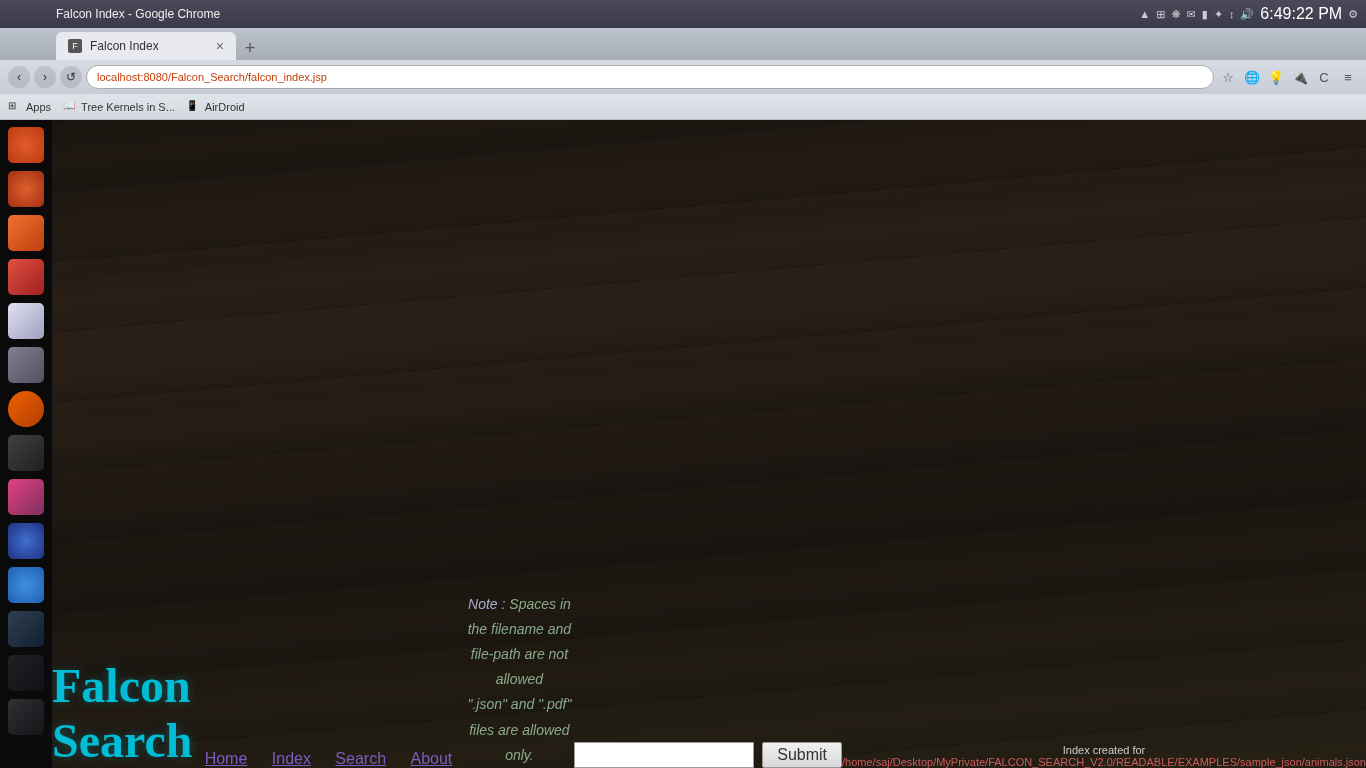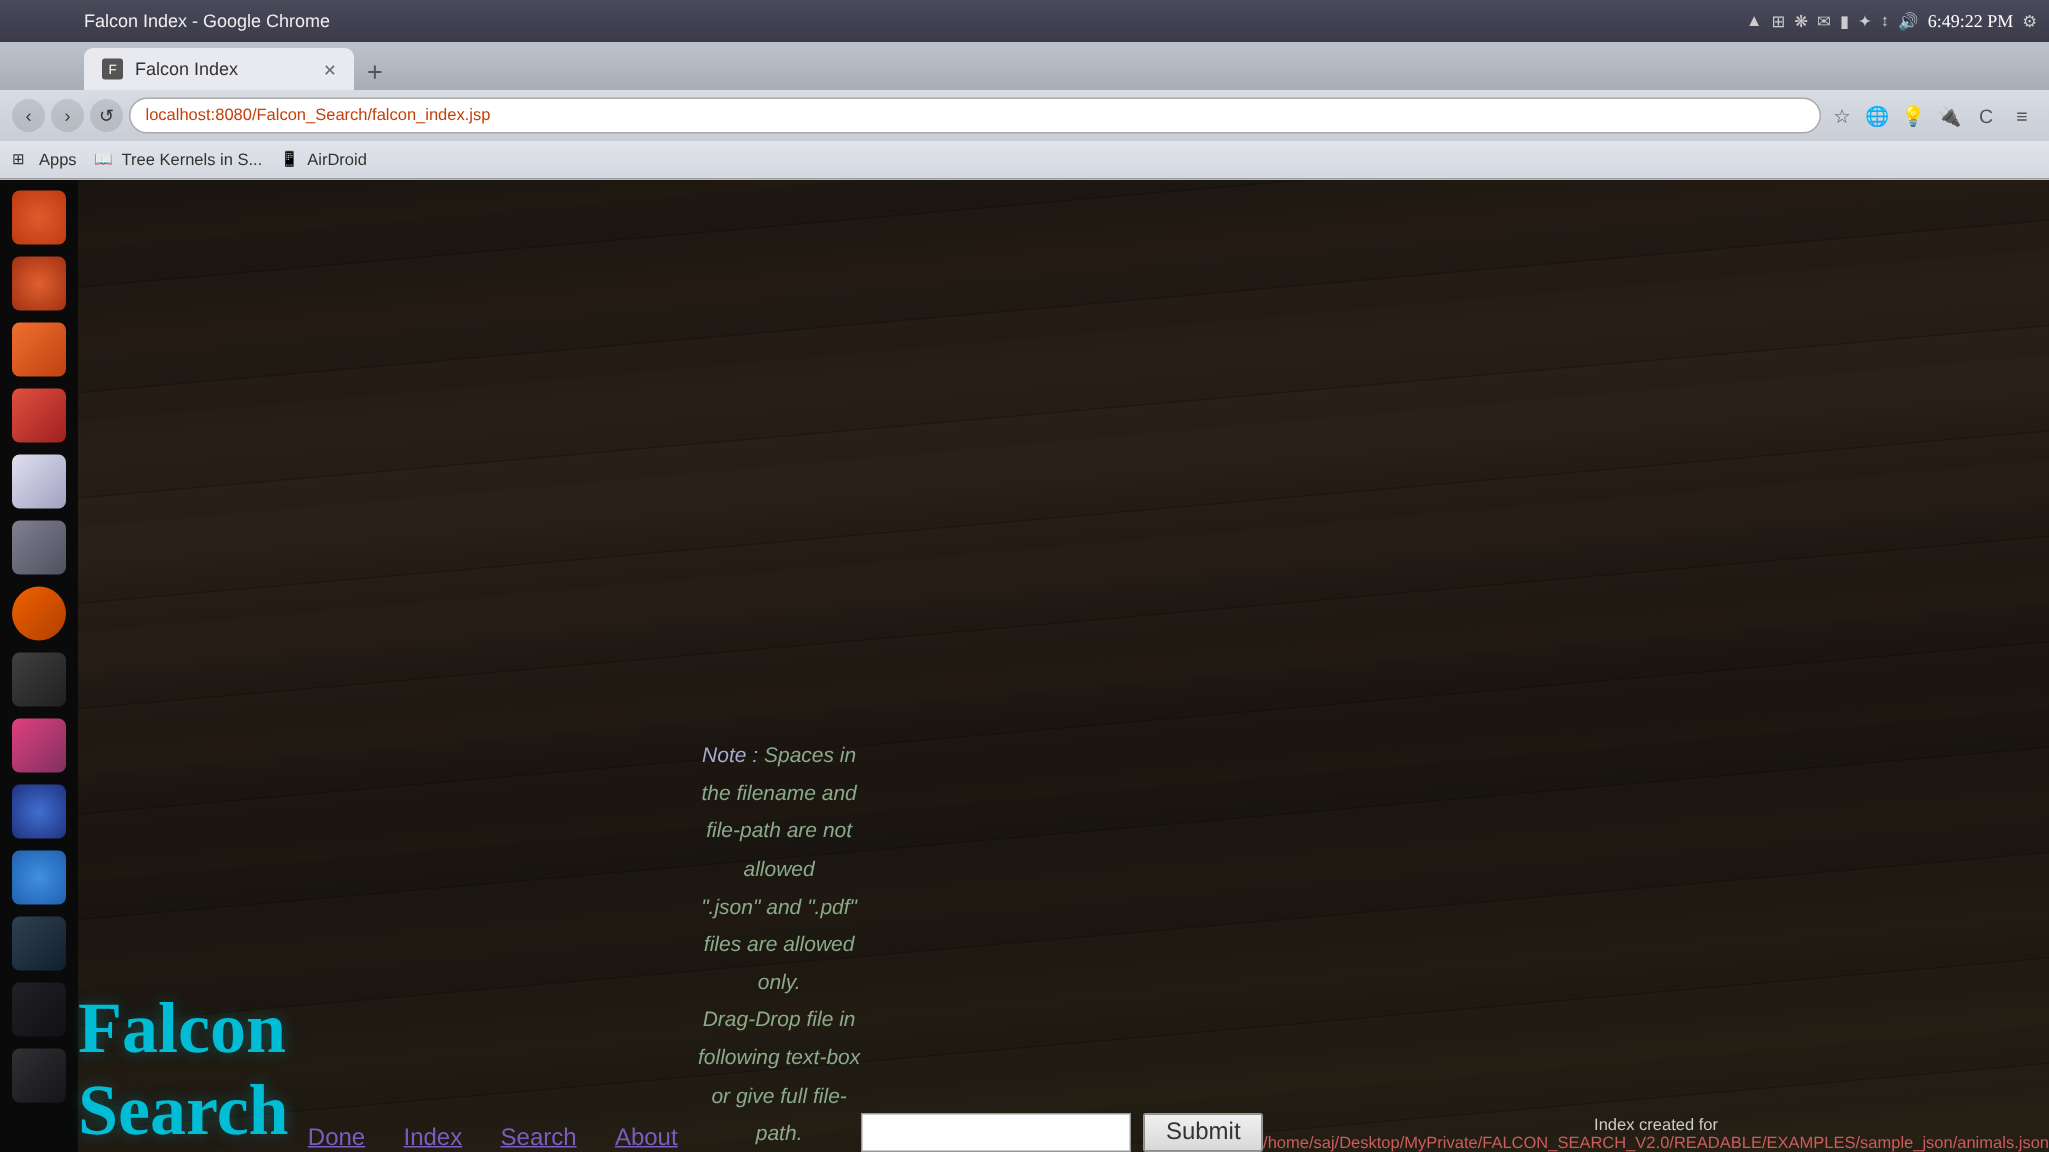--- a/index.html
+++ b/index.html
@@ -279,21 +279,21 @@
       color: #ccc;
     }
     .index-result .file-path {
       color: #cd5c5c;
     }
     .index-result .process-time {
       color: #7ec8e3;
       display: block;
       margin-top: 4px;
     }
-    .titlebar-time { font-size: 12px; color: #fff; font-family: Liberation Serif, serif; }
+    .titlebar-time { font-size: 16px; color: #fff; }
 
     
     .dock-ubuntu { background: radial-gradient(circle, #e05c2e, #bd3a10); }
     .dock-firefox { background: radial-gradient(circle, #e06030, #a03010); }
     .dock-orange { background: linear-gradient(135deg, #f07030, #c04010); }
     .dock-orange2 { background: linear-gradient(135deg, #e05040, #a02020); }
     .dock-note { background: linear-gradient(135deg, #e0e0f0, #a0a0c0); }
     .dock-gray { background: linear-gradient(135deg, #808090, #505060); }
     .dock-vlc { background: linear-gradient(135deg, #f06000, #b04000); border-radius: 50%; }
     .dock-pen { background: linear-gradient(135deg, #404040, #202020); }
@@ -407,33 +407,32 @@
     <div class="dock-item-inner dock-file"></div>
   </div>
 </div>
 
 <div class="browser-content">
   <div class="wood-bg">
 
     <h1 class="page-title">Falcon Search</h1>
 
     <div class="nav-links">
-      <a class="nav-link">Done</a>
+      <a class="nav-link">Home</a>
       <a class="nav-link">Index</a>
       <a class="nav-link">Search</a>
       <a class="nav-link">About</a>
     </div>
 
     <div class="note-section">
       <div>
         <span class="note-label">Note :</span>
         <span>Spaces in the filename and file-path are not allowed</span>
       </div>
       <div>".json" and ".pdf" files are allowed only.</div>
-      <div>Drag-Drop file in following text-box or give full file-path.</div>
     </div>
 
     <div class="file-input-row">
       <input class="file-textbox" type="text" placeholder="" style="">
       <button class="submit-btn">Submit</button>
     </div>
 
     <div class="index-result">
       <span>Index created for</span>
       <span class="file-path">/home/saj/Desktop/MyPrivate/FALCON_SEARCH_V2.0/READABLE/EXAMPLES/sample_json/animals.json</span>

